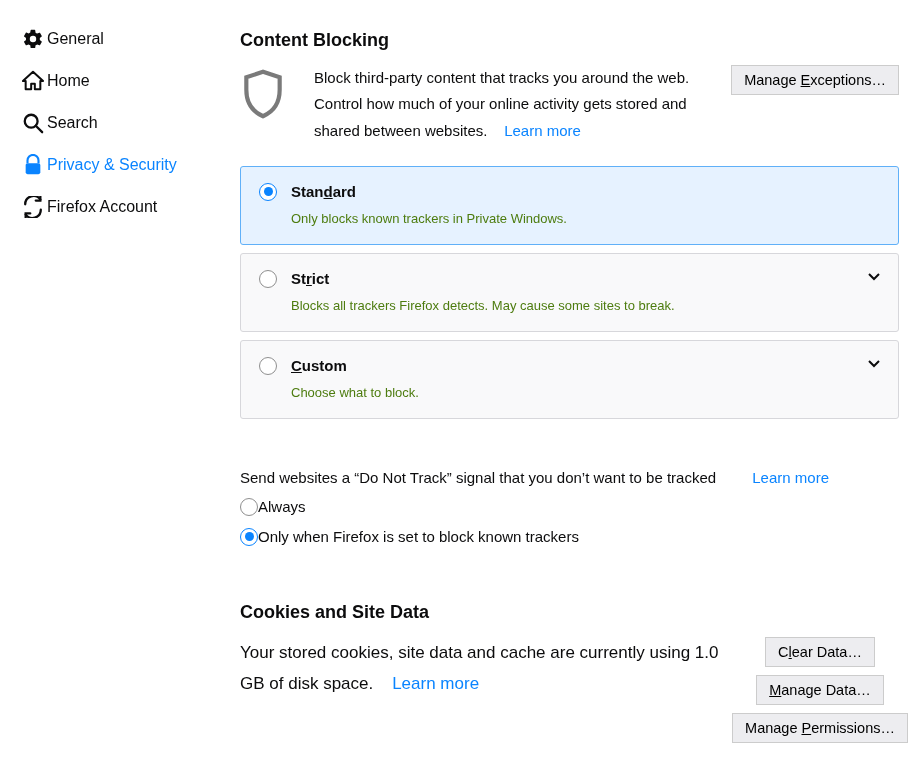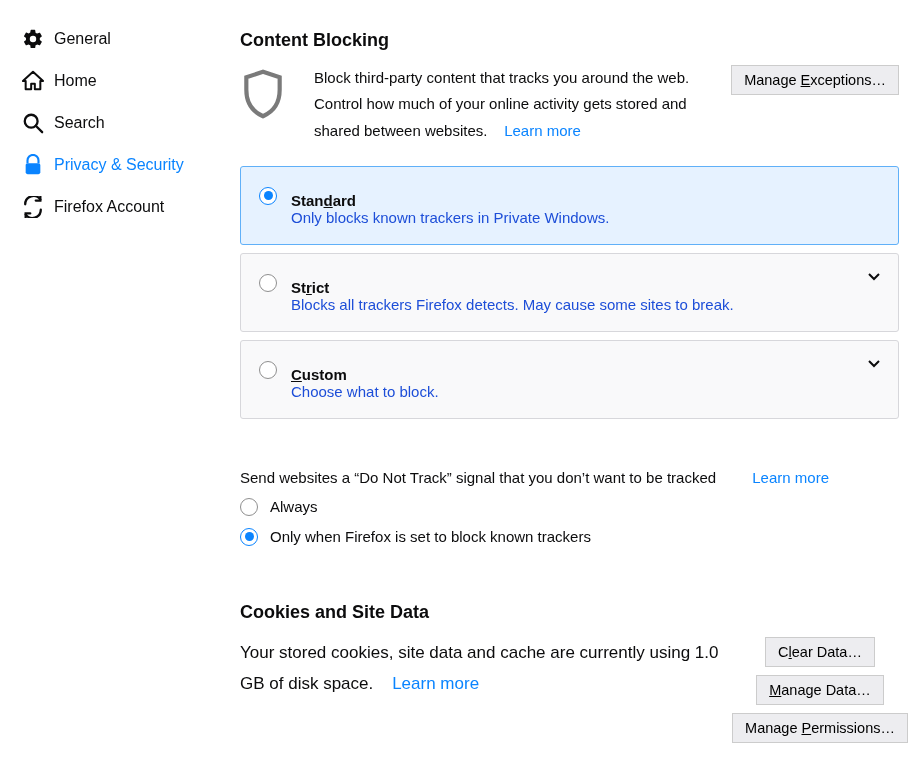--- a/index.html
+++ b/index.html
@@ -12,21 +12,21 @@
 }
 .layout { display: flex; }
 .sidebar {
   width: 210px;
   padding: 18px 0 0 18px;
   flex-shrink: 0;
 }
 .sidebar-item {
   display: flex;
   align-items: center;
-  gap: 10px;
+  gap: 3px;
   padding: 10px 4px;
   cursor: pointer;
   font-size: 16px;
   color: #0c0c0d;
 }
 .sidebar-item.active { color: #0a84ff; }
 .sidebar-item.active .icon svg { fill: #0a84ff; }
 .sidebar-item .icon { width: 22px; height: 22px; display: inline-flex; align-items: center; justify-content: center; }
 .sidebar-item .icon svg { width: 22px; height: 22px; fill: #0c0c0d; }
 .main {
@@ -82,31 +82,31 @@
   justify-content: center;
   flex-shrink: 0;
 }
 .radio.checked { border-color: #0a84ff; }
 .radio.checked::after {
   content: "";
   width: 9px; height: 9px;
   background: #0a84ff;
   border-radius: 50%;
 }
-.card-title { font-weight: 700; font-size: 15px; margin-top: 9px; }
+.card-title { font-weight: 700; font-size: 15px; }
 .card-title .u { text-decoration: underline; }
-.card-desc { margin-left: 32px; font-size: 15px; color: #1d4ed8; }
+.card-desc { margin-left: 32px; margin-top: 10px; font-size: 13px; color: #4d7c0f; }
 .chevron {
   position: absolute;
   right: 18px; top: 14px;
 }
 .chevron svg { width: 12px; height: 8px; fill: #0c0c0d; }
 .dnt { margin-top: 50px; font-size: 15px; }
 .dnt-row { display: flex; gap: 16px; align-items: flex-start; margin-bottom: 10px;}
-.radio-line { display: flex; align-items: center; gap: 12px; margin-top: 12px; cursor: pointer;}
+.radio-line { display: flex; align-items: center; margin-top: 12px; cursor: pointer;}
 .section-cookies { margin-top: 56px; }
 .cookies-body { display: flex; gap: 14px; }
 .cookies-text { flex: 1; font-size: 17px; line-height: 1.85; }
 .cookies-buttons { display: flex; flex-direction: column; gap: 8px; width: 158px; align-items:center;}
 .cookies-buttons .btn { text-align: center; }
 </style>
 </head>
 <body>
 
 <div class="layout">

